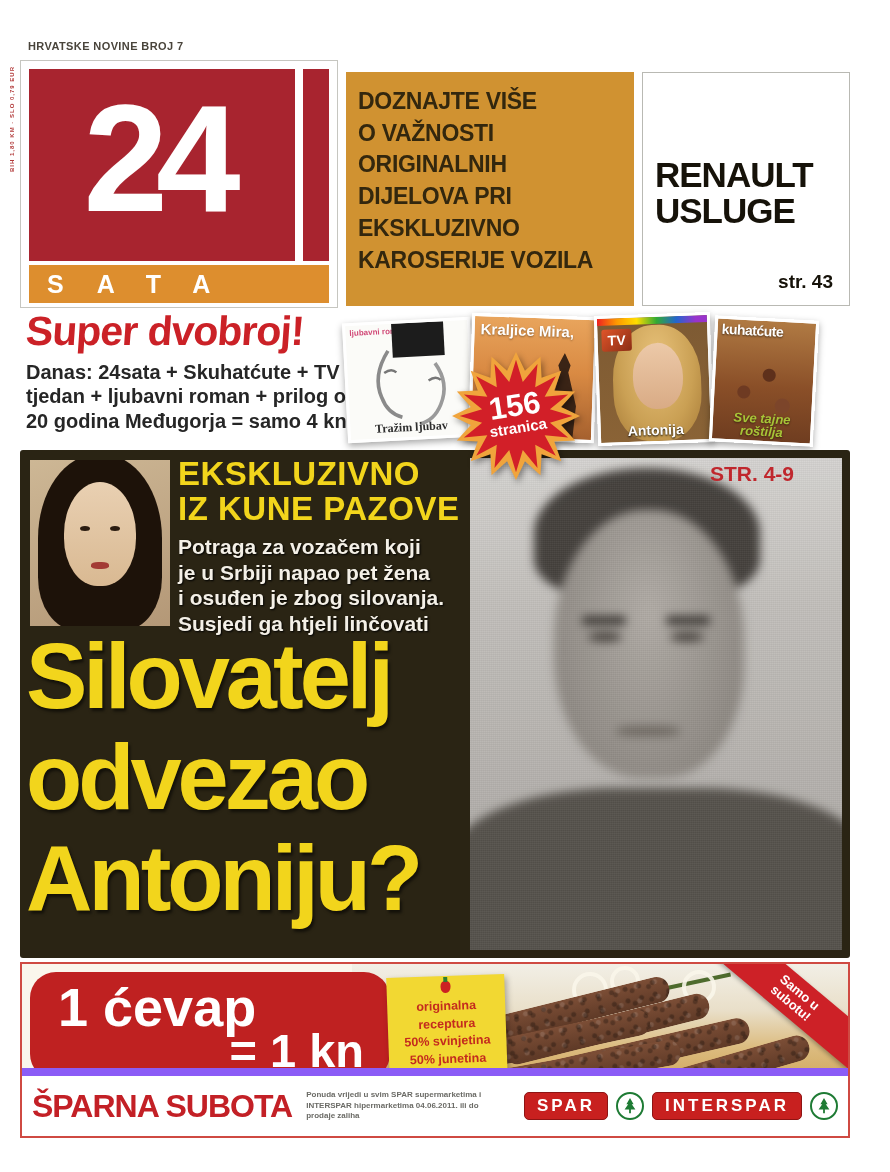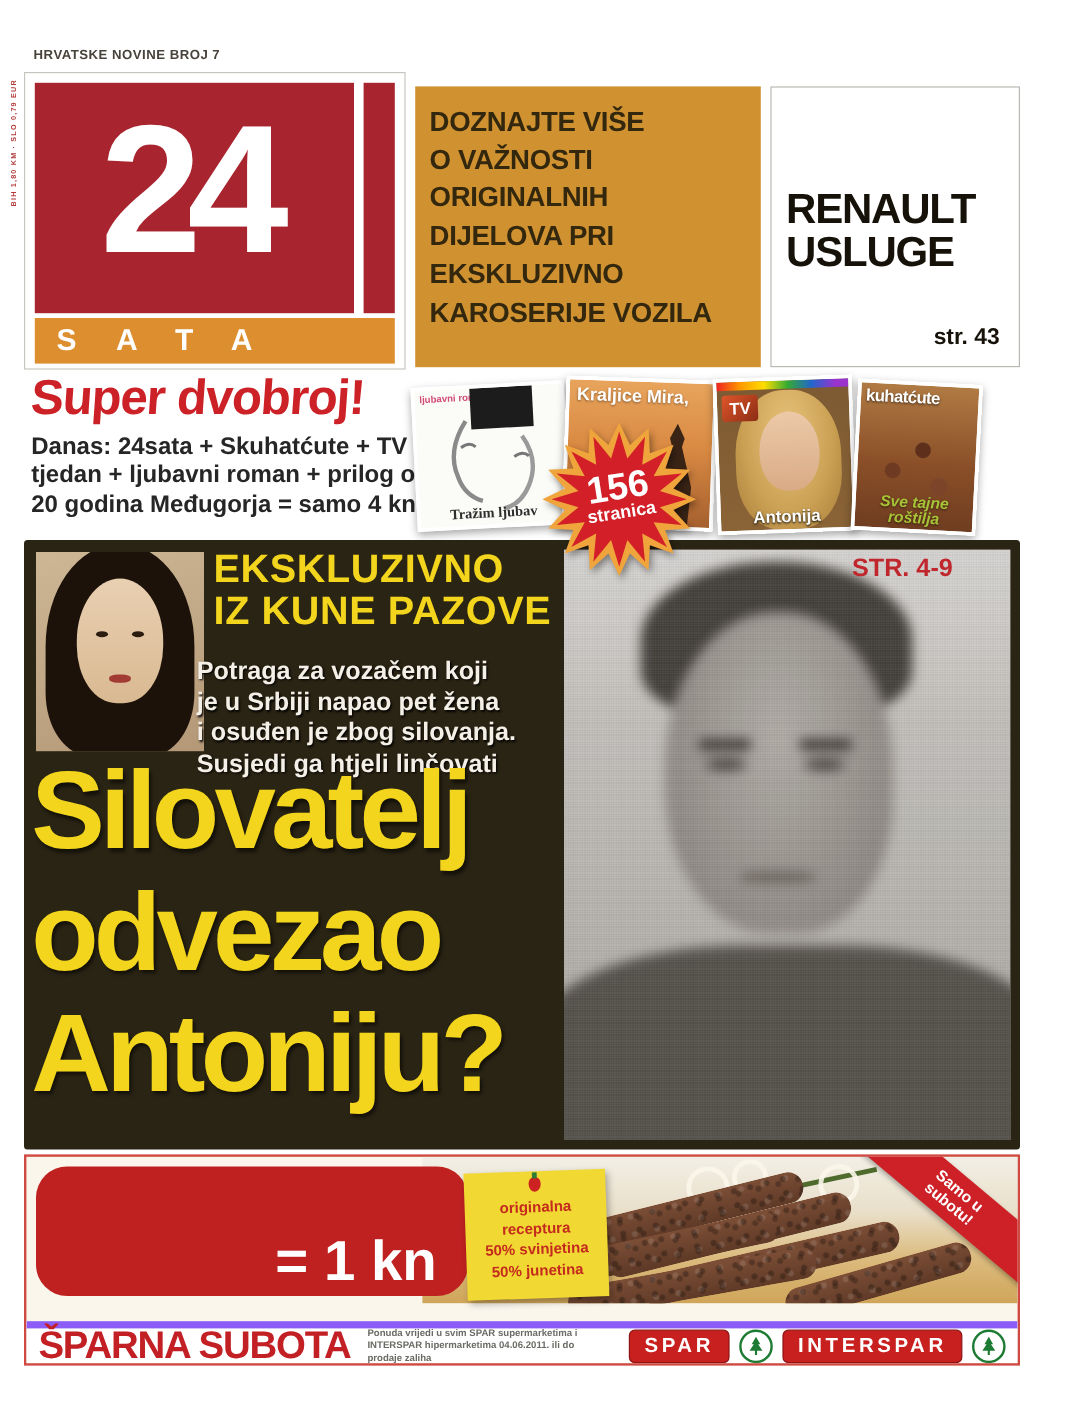--- a/index.html
+++ b/index.html
@@ -90,21 +90,21 @@
     background:linear-gradient(160deg,#cdb795,#b49877);}
   .photo-woman .hair{position:absolute;left:8px;top:-6px;width:124px;height:176px;border-radius:48% 48% 30% 30%;
     background:#1d1209;}
   .photo-woman .face{position:absolute;left:34px;top:22px;width:72px;height:104px;border-radius:50% 50% 46% 46%;
     background:linear-gradient(180deg,#e9d0b2,#d9b992);}
   .photo-woman .eye{position:absolute;width:10px;height:5px;border-radius:50%;background:#2b1c10;top:66px;}
   .photo-woman .eye.l{left:50px;} .photo-woman .eye.r{left:80px;}
   .photo-woman .lips{position:absolute;left:61px;top:102px;width:18px;height:7px;border-radius:40%;background:#a33b35;}
   .kicker{position:absolute;left:158px;top:7px;z-index:3;}
   .kicker .k-line{font-size:33px;font-weight:900;color:var(--yellow);line-height:1.05;letter-spacing:.5px;}
-  .deck{position:absolute;left:144px;top:84px;z-index:3;margin-top:13px;}
+  .deck{position:absolute;left:158px;top:84px;z-index:3;}
   .deck .d-line{font-size:21px;font-weight:800;color:#f4f0e7;line-height:1.22;text-shadow:1px 1px 2px #000;}
   .photo-man{position:absolute;left:450px;top:8px;width:372px;height:492px;overflow:hidden;
     background:linear-gradient(180deg,#d6d4d1 0%,#c2bfbb 30%,#a9a5a1 100%);}
   .photo-man .inner{position:absolute;inset:0;filter:blur(5px);}
   .photo-man .hair{position:absolute;left:64px;top:10px;width:226px;height:130px;border-radius:50% 50% 30% 30%;background:#45413d;}
   .photo-man .face{position:absolute;left:84px;top:52px;width:190px;height:268px;border-radius:48% 48% 42% 46%;
     background:radial-gradient(ellipse at 50% 38%,#b1aca6 0%,#918c86 70%,#7b766f 100%);}
   .photo-man .brow{position:absolute;top:158px;width:44px;height:9px;background:#3c3834;border-radius:4px;}
   .photo-man .brow.l{left:112px;} .photo-man .brow.r{left:196px;}
   .photo-man .eye{position:absolute;top:174px;width:34px;height:10px;background:#4a4540;border-radius:50%;}
@@ -134,21 +134,21 @@
   .offer-l1{position:absolute;left:28px;top:4px;font-size:54px;font-weight:900;color:#fff;letter-spacing:0;}
   .offer-l2{position:absolute;right:26px;bottom:2px;font-size:47px;font-weight:700;color:#fff;}
   .note{position:absolute;left:366px;top:12px;width:118px;height:106px;background:var(--note_yellow);
     transform:rotate(-2deg);box-shadow:2px 3px 6px rgba(0,0,0,.3);z-index:3;text-align:center;padding-top:22px;}
   .note .chili{position:absolute;left:54px;top:5px;width:10px;height:12px;background:#c22;border-radius:50% 50% 60% 60%;}
   .note .chili:after{content:"";position:absolute;left:3px;top:-4px;width:4px;height:5px;background:#2e7d32;}
   .note .n-line{font-size:12.5px;font-weight:800;color:#c42b1e;line-height:1.4;}
   .ribbon{position:absolute;right:-42px;top:14px;width:190px;height:40px;background:#cd2127;transform:rotate(40deg);
     z-index:4;display:flex;flex-direction:column;align-items:center;justify-content:center;box-shadow:0 2px 4px rgba(0,0,0,.3);}
   .ribbon .r-line{font-size:13px;font-weight:900;color:#fff;line-height:1.1;}
-  .strip{position:absolute;left:0;right:0;bottom:0;height:35px;background:#fff;border-top:6px solid #8b5cf6;
+  .strip{position:absolute;left:0;right:0;bottom:0;height:68px;background:#fff;border-top:8px solid #8b5cf6;
     display:flex;align-items:center;padding:0 10px;gap:14px;z-index:5;}
   .strip-title{font-size:32px;font-weight:900;color:#c32026;letter-spacing:-1px;white-space:nowrap;}
   .fineprint{width:178px;font-size:8px;font-weight:bold;color:#6b6b66;line-height:1.3;}
   .logos{margin-left:auto;display:flex;align-items:center;gap:8px;}
   .brandbox{background:var(--spar_red);color:#fff;font-weight:900;border-radius:5px;border:1px solid #8e1414;
     padding:3px 12px;font-size:17px;letter-spacing:3px;text-align:right;}
   .tree-badge{width:28px;height:28px;border-radius:50%;background:#fff;border:2px solid var(--spar_green);
     display:flex;align-items:center;justify-content:center;}
 </style>
 </head>
@@ -267,20 +267,21 @@
       <div class="ring" style="left:258px;top:2px;width:30px;height:30px;"></div>
       <div class="ring" style="left:330px;top:6px;width:34px;height:34px;"></div>
       <div class="roll" style="left:120px;top:34px;width:200px;transform:rotate(-14deg);"></div>
       <div class="roll" style="left:150px;top:52px;width:210px;transform:rotate(-14deg);"></div>
       <div class="roll" style="left:100px;top:64px;width:200px;transform:rotate(-12deg);"></div>
       <div class="roll" style="left:180px;top:76px;width:220px;transform:rotate(-13deg);"></div>
       <div class="roll" style="left:120px;top:92px;width:210px;transform:rotate(-10deg);"></div>
       <div class="roll" style="left:300px;top:90px;width:160px;transform:rotate(-16deg);"></div>
     </div>
     <div class="offer">
+      <div class="offer-l1">1 ćevap</div>
       <div class="offer-l2">= 1 kn</div>
     </div>
     <div class="note">
       <div class="chili"></div>
       <div class="n-line">originalna</div>
       <div class="n-line">receptura</div>
       <div class="n-line">50% svinjetina</div>
       <div class="n-line">50% junetina</div>
     </div>
     <div class="ribbon">

